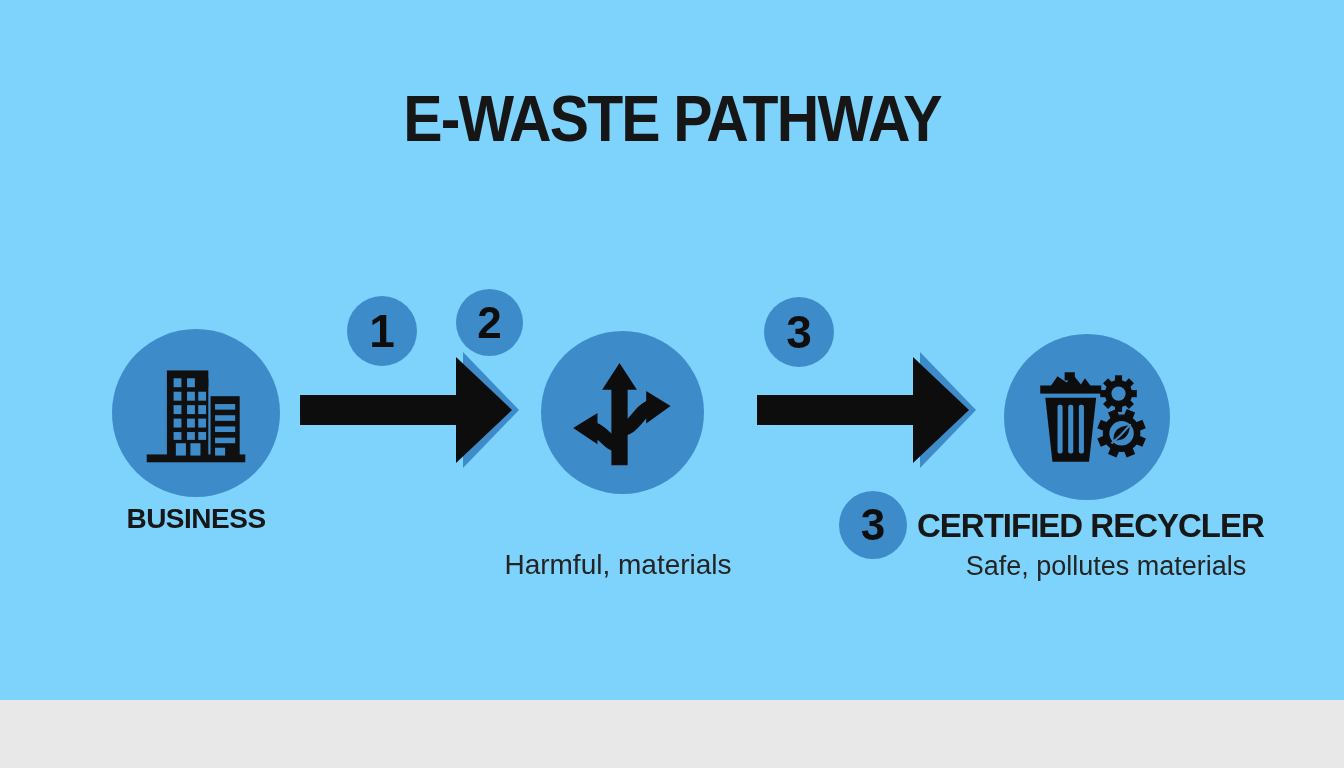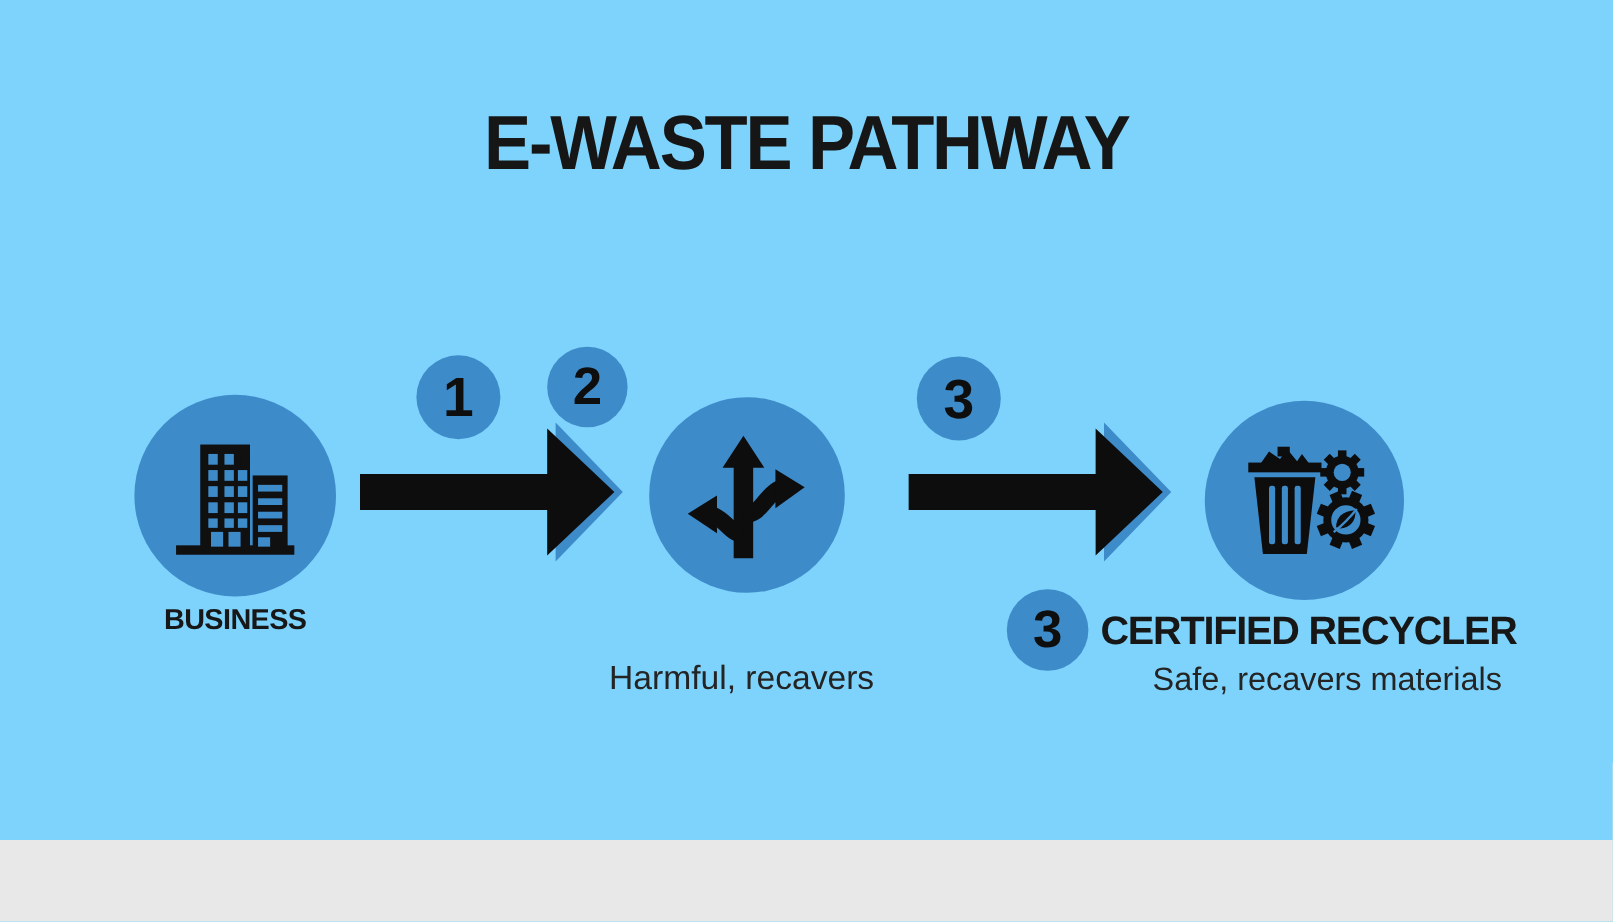--- a/index.html
+++ b/index.html
@@ -58,21 +58,21 @@
 
   .label {
     position: absolute;
     text-align: center;
     font-weight: 700;
     letter-spacing: -0.5px;
     color: #171717;
     white-space: nowrap;
   }
   .label-options  { left: 537px; top: 291px; text-align: left; font-size: 40px; letter-spacing: -1px; }
-  .label-business { left: 46px;  top: 503px; width: 300px; font-size: 24px; }
+  .label-business { left: 46px;  top: 503px; width: 300px; font-size: 28px; }
   .label-landfill { left: 473px; top: 504px; width: 300px; font-size: 34px; }
   .label-recycler { left: 917px; top: 507px; width: 342px; font-size: 33px; letter-spacing: -1px; }
   .sublabel {
     position: absolute;
     text-align: center;
     font-weight: 400;
     color: #242424;
     white-space: nowrap;
   }
   .sub-landfill { left: 468px; top: 549px; width: 300px; font-size: 28px; }
@@ -142,21 +142,21 @@
         <path d="M47,64 C60,64 62,50 73,45" stroke-width="12"></path>
         <path d="M47,78 C38,78 35,68 25,64" stroke-width="12"></path>
       </g>
       <g fill="#0d0d0d">
         <polygon points="32,30 62,30 47,7"></polygon>
         <polygon points="70,31 70,59 91,44"></polygon>
         <polygon points="28,50 28,77 7,63"></polygon>
       </g>
     </svg>
   </div>
-  <div class="sublabel sub-landfill">Harmful, recavers</div>
+  <div class="sublabel sub-landfill">Harmful, materials</div>
 
   <div class="badge badge-3">
       <span>3</span>
     </div>
   <svg class="flow-arrow arrow-2" viewBox="0 0 220 118">
     <polygon points="163,1 219,59 163,117" fill="#3e8bca"></polygon>
     <polygon points="156,6 156,112 212,59" fill="#0d0d0d"></polygon>
     <rect x="0" y="44" width="160" height="30" fill="#0d0d0d"></rect>
   </svg>
 
@@ -207,15 +207,15 @@
         <circle r="12" fill="#3e8bca"></circle>
         <path d="M-8,6 Q-8,-7 8,-8 Q8,6 -5,7 Z" fill="#0d0d0d"></path>
         <path d="M-10,10 Q0,2 9,-9" stroke="#3e8bca" stroke-width="2" fill="none"></path>
       </g>
     </svg>
   </div>
   <div class="badge badge-3b">
       <span>3</span>
     </div>
   <div class="label label-recycler">CERTIFIED RECYCLER</div>
-  <div class="sublabel sub-recycler">Safe, recavers materials</div>
+  <div class="sublabel sub-recycler">Safe, pollutes materials</div>
 
 </div>
 
 </body></html>

